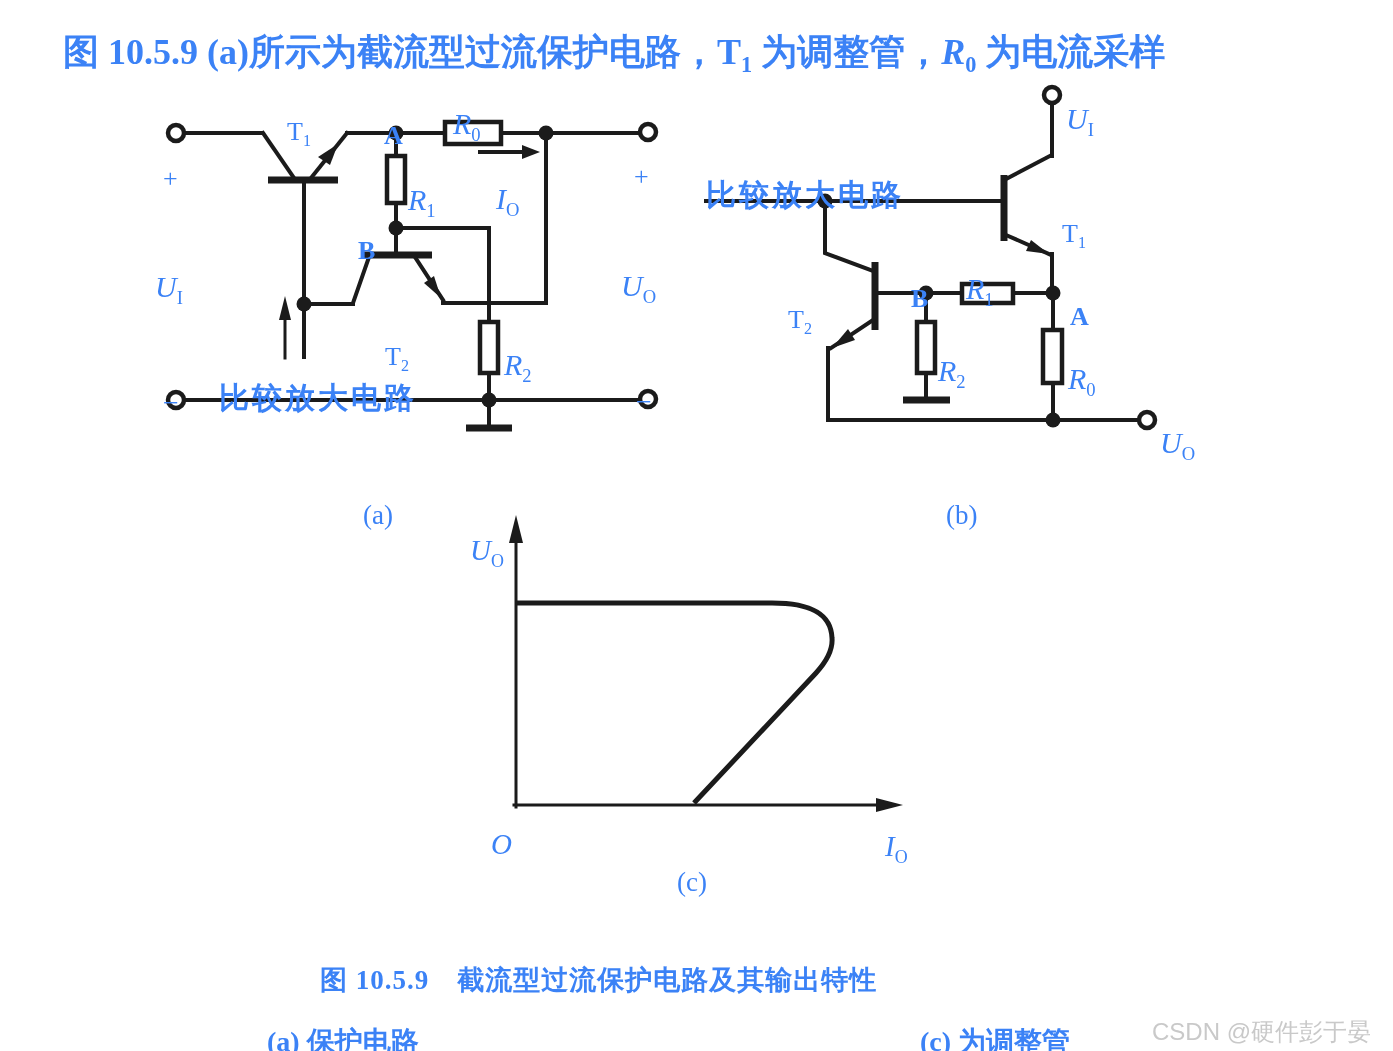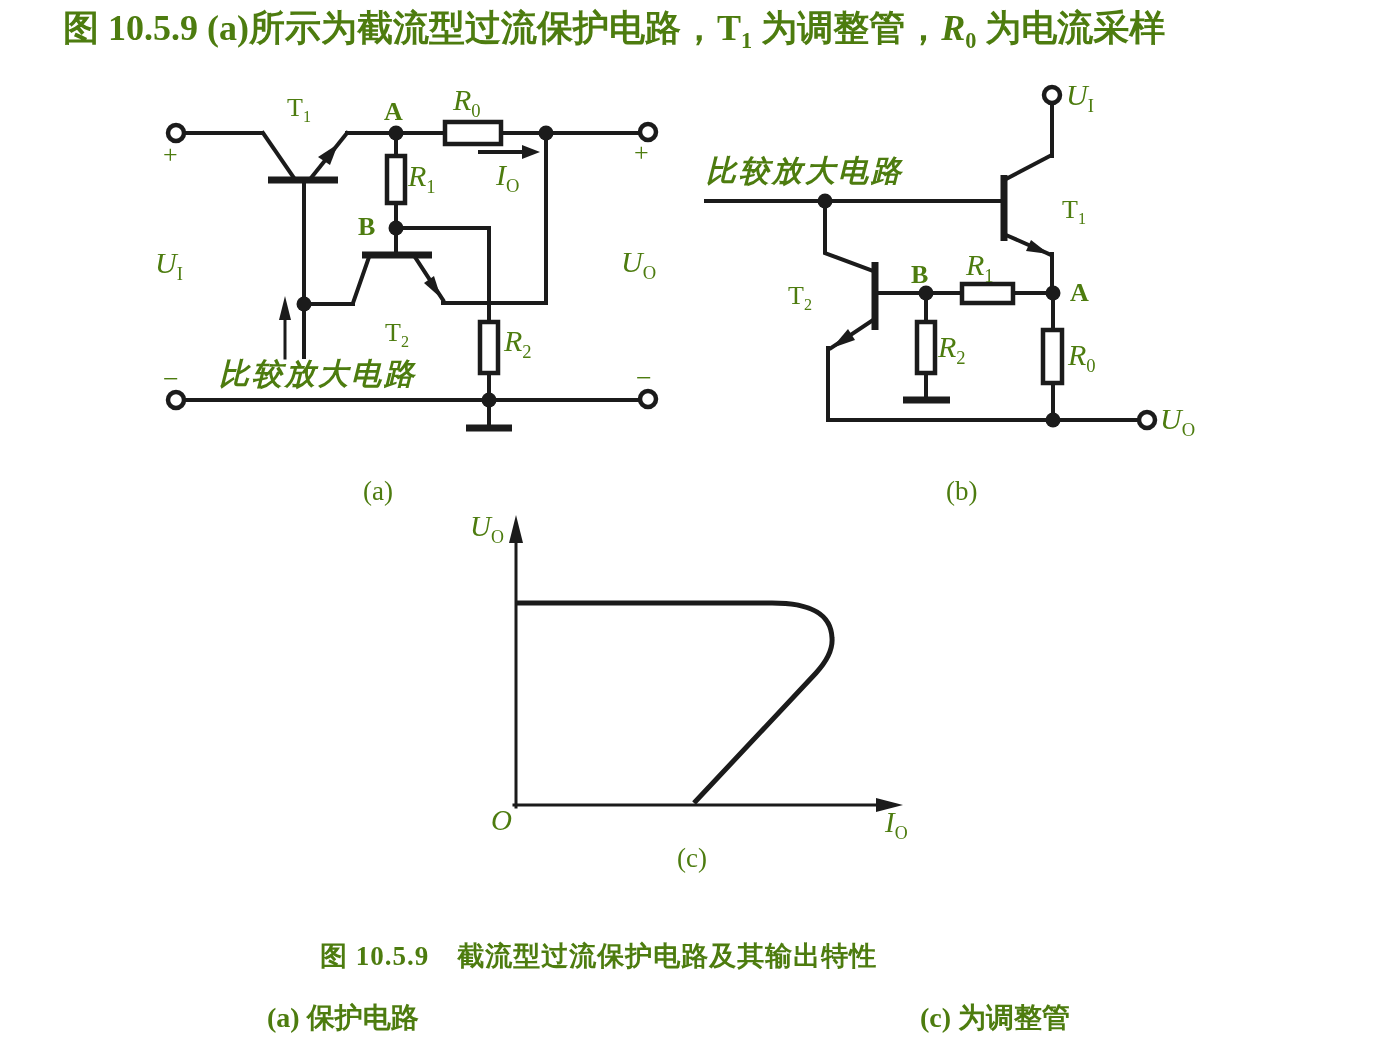--- a/index.html
+++ b/index.html
@@ -7,24 +7,24 @@
         font-family:"Liberation Serif",serif;color:#161616;}
   .art{position:absolute;left:0;top:0;}
   .w{stroke:#1b1b1b;stroke-width:4;fill:none;stroke-linecap:square;}
   .thin{stroke-width:3;}
   .bar{stroke:#1b1b1b;stroke-width:7;fill:none;stroke-linecap:butt;}
   .box{fill:#ffffff;stroke:#1b1b1b;stroke-width:4.5;}
   .dot{fill:#1b1b1b;stroke:none;}
   .term{fill:#ffffff;stroke:#1b1b1b;stroke-width:4.5;}
   .ah{fill:#1b1b1b;stroke:none;}
   .curve{stroke:#1b1b1b;stroke-width:5;fill:none;stroke-linejoin:round;}
-  .lbl{position:absolute;white-space:nowrap;color:#4d7c0f;line-height:1.05;}
+  .lbl{position:absolute;white-space:nowrap;color:#3b82f6;line-height:1.05;margin-top:24px;}
   .lbl .it{font-style:italic;}
   .lbl sub{font-size:62%;line-height:0;}
-  .cjk{font-weight:bold;letter-spacing:3px;font-style:italic;}
+  .cjk{font-weight:bold;letter-spacing:3px;}
   .hdr{font-weight:600;letter-spacing:0px;}
   .cap{font-weight:bold;text-align:right;}
   .wm{position:absolute;color:#c9c9c9;font-family:"Liberation Sans",sans-serif;}
 </style>
 </head>
 <body>
 
 <div class="page">
 
   <svg class="art" width="1393" height="1051" viewBox="0 0 1393 1051">
@@ -187,14 +187,15 @@
 
   <div class="lbl" style="left:470px;top:511px;font-size:29px;"><span class="it">U</span><sub>O</sub></div>
   <div class="lbl it" style="left:491px;top:805px;font-size:29px;font-style:italic;">O</div>
   <div class="lbl" style="left:885px;top:807px;font-size:29px;"><span class="it">I</span><sub>O</sub></div>
   <div class="lbl" style="left:677px;top:844px;font-size:27px;">(c)</div>
 
   <div class="lbl cap" style="left:320px;top:942px;font-size:27px;letter-spacing:1px;">图 10.5.9　截流型过流保护电路及其输出特性</div>
   <div class="lbl cap" style="left:267px;top:1003px;font-size:28px;">(a) 保护电路</div>
   <div class="lbl cap" style="left:920px;top:1003px;font-size:28px;">(c) 为调整管</div>
 
+  <div class="wm" style="left:1152px;top:1016px;font-size:24px;">CSDN @硬件彭于晏</div>
 
 </div>
 
 </body></html>

